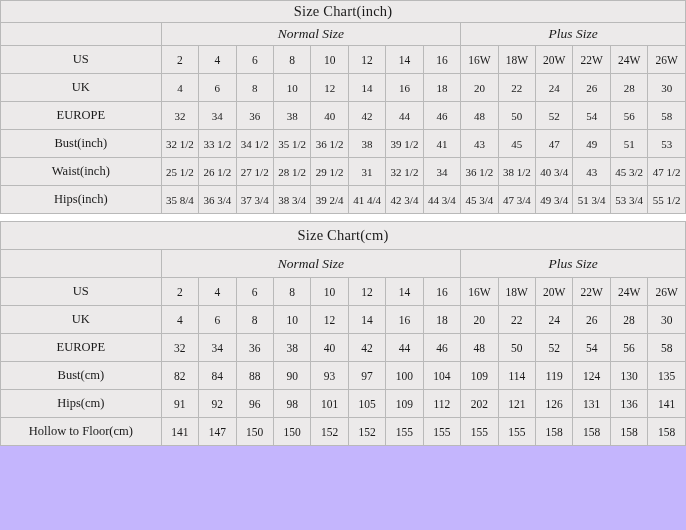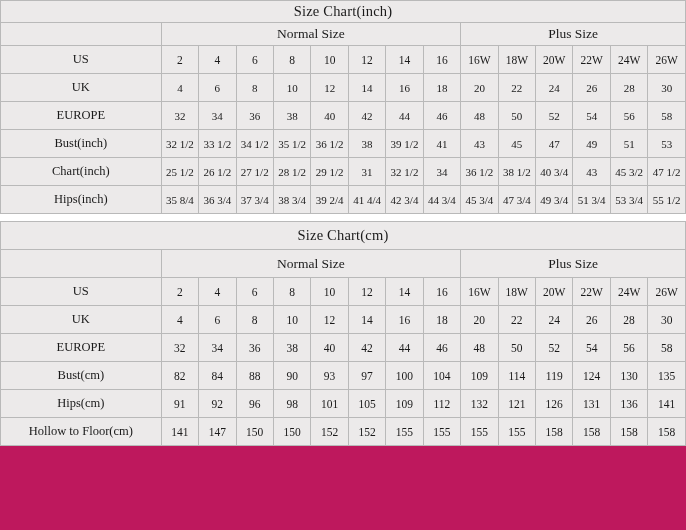--- a/index.html
+++ b/index.html
@@ -11,21 +11,21 @@
     width: 686px;
     height: 530px;
     font-family: "Liberation Serif", serif;
     color: #1a1a1a;
     overflow: hidden;
   }
   .page {
     width: 686px;
     height: 530px;
     position: relative;
-    background: #be185d;
+    background: #c4b5fd;
     display: flex;
     flex-direction: column;
   }
   .chart-block {
     width: 686px;
     box-sizing: border-box;
   }
   .chart-block.first { padding-bottom: 0; }
   .gap {
     height: 7px;
@@ -47,20 +47,21 @@
     background: #eceaea;
   }
   .title-cell {
     font-size: 14.5px;
     height: 21px;
     letter-spacing: 0.2px;
   }
   .group-cell {
     font-size: 13.5px;
     height: 22px;
+    font-style: italic;
   }
   .blank-cell {
     background: #eceaea;
   }
   .row-label {
     font-size: 12.5px;
     height: 27px;
     padding: 0 4px;
     margin-left: 13px;
   }
@@ -172,21 +173,21 @@
           <td class="data-cell">39 1/2</td>
           <td class="data-cell">41</td>
           <td class="data-cell">43</td>
           <td class="data-cell">45</td>
           <td class="data-cell">47</td>
           <td class="data-cell">49</td>
           <td class="data-cell">51</td>
           <td class="data-cell">53</td>
         </tr>
         <tr>
-          <td class="row-label">Chart(inch)</td>
+          <td class="row-label">Waist(inch)</td>
           <td class="data-cell">25 1/2</td>
           <td class="data-cell">26 1/2</td>
           <td class="data-cell">27 1/2</td>
           <td class="data-cell">28 1/2</td>
           <td class="data-cell">29 1/2</td>
           <td class="data-cell">31</td>
           <td class="data-cell">32 1/2</td>
           <td class="data-cell">34</td>
           <td class="data-cell">36 1/2</td>
           <td class="data-cell">38 1/2</td>
@@ -317,21 +318,21 @@
         <tr>
           <td class="row-label">Hips(cm)</td>
           <td class="data-cell">91</td>
           <td class="data-cell">92</td>
           <td class="data-cell">96</td>
           <td class="data-cell">98</td>
           <td class="data-cell">101</td>
           <td class="data-cell">105</td>
           <td class="data-cell">109</td>
           <td class="data-cell">112</td>
-          <td class="data-cell">132</td>
+          <td class="data-cell">202</td>
           <td class="data-cell">121</td>
           <td class="data-cell">126</td>
           <td class="data-cell">131</td>
           <td class="data-cell">136</td>
           <td class="data-cell">141</td>
         </tr>
         <tr>
           <td class="row-label">Hollow to Floor(cm)</td>
           <td class="data-cell">141</td>
           <td class="data-cell">147</td>

